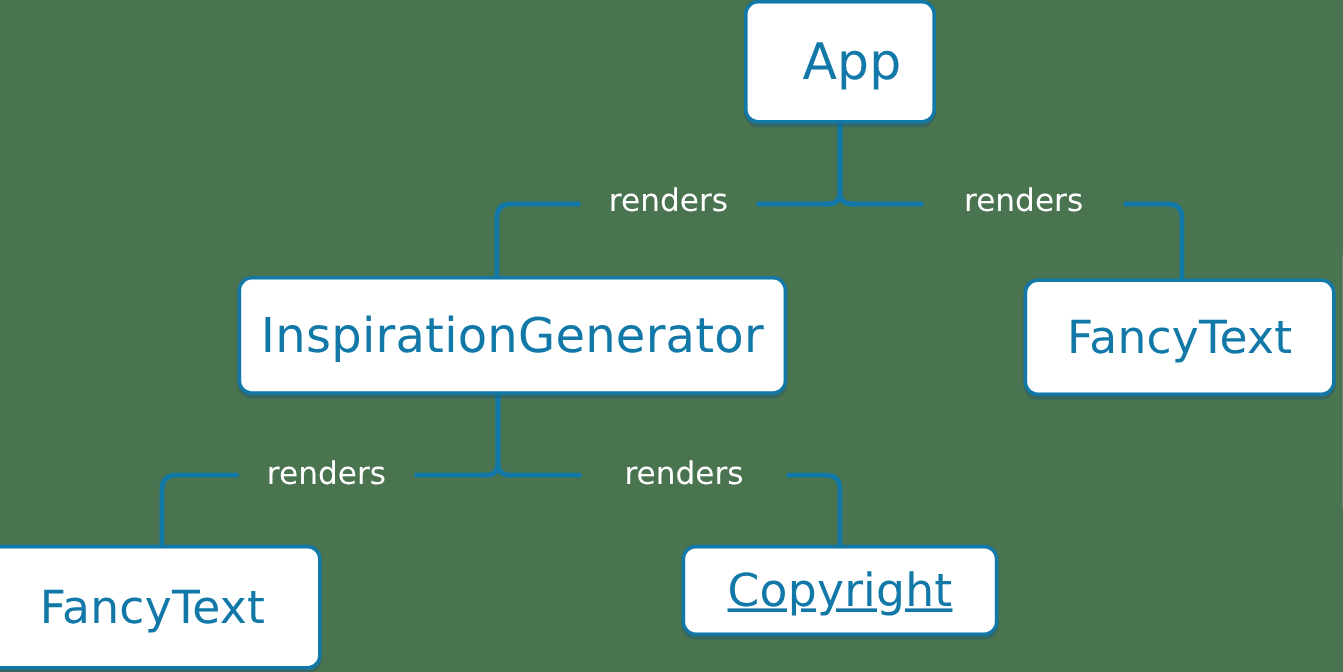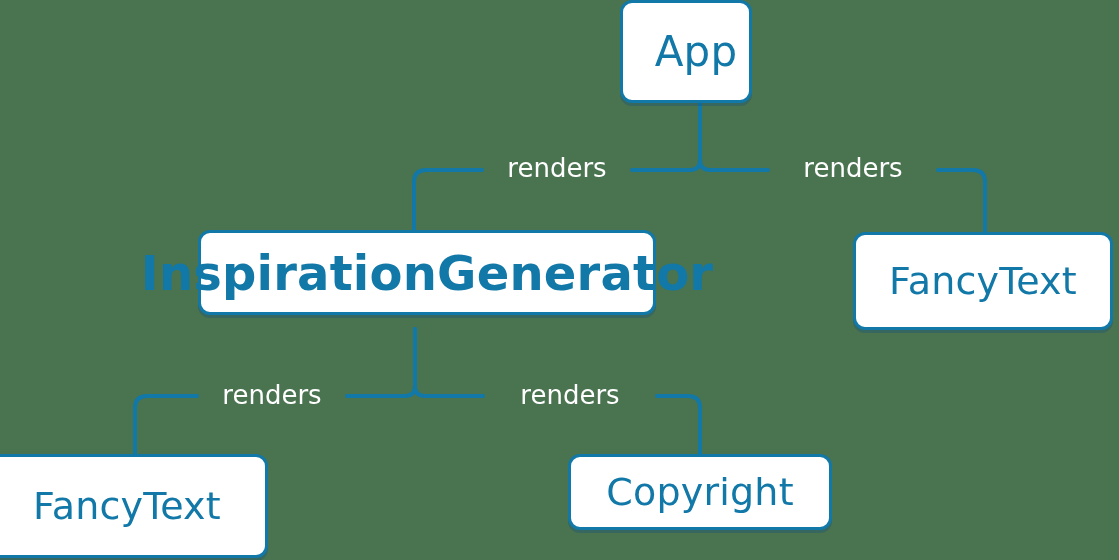--- a/index.html
+++ b/index.html
@@ -76,37 +76,37 @@
       <path d="M415,329 L415,386 Q415,396 425,396"></path>
 
       <path d="M405,396 L347,396"></path>
       <path d="M197,396 L147,396 Q135,396 135,408 L135,454"></path>
 
       <path d="M425,396 L483,396"></path>
       <path d="M657,396 L688,396 Q700,396 700,408 L700,454"></path>
     </g>
   </svg>
 
-  <div class="node" style="left:620px; top:0px; width:132px; height:103px; font-size:42px;padding-left:20px;">
+  <div class="node" style="left:620px; top:0px; width:160px; height:103px; font-size:42px;padding-left:20px;">
     <span class="node-label">App</span>
   </div>
 
-  <div class="node" style="left:198px; top:230px; width:458px; height:85px; font-size:48px;font-weight:bold;">
+  <div class="node" style="left:198px; top:230px; width:458px; height:99px; font-size:40px;">
     <span class="node-label">InspirationGenerator</span>
   </div>
 
   <div class="node" style="left:853px; top:232px; width:260px; height:98px; font-size:38px;">
     <span class="node-label">FancyText</span>
   </div>
 
   <div class="node" style="left:-14px; top:454px; width:282px; height:104px; font-size:38px;">
     <span class="node-label">FancyText</span>
   </div>
 
-  <div class="node" style="left:568px; top:454px; width:264px; height:76px; font-size:38px;">
+  <div class="node" style="left:568px; top:454px; width:264px; height:76px; font-size:38px;text-decoration:underline;">
     <span class="node-label">Copyright</span>
   </div>
 
   <div class="edge-label" style="left:557px; top:168px;">renders</div>
 
   <div class="edge-label" style="left:853px; top:168px;">renders</div>
 
   <div class="edge-label" style="left:272px; top:395px;">renders</div>
 
   <div class="edge-label" style="left:570px; top:395px;">renders</div>

